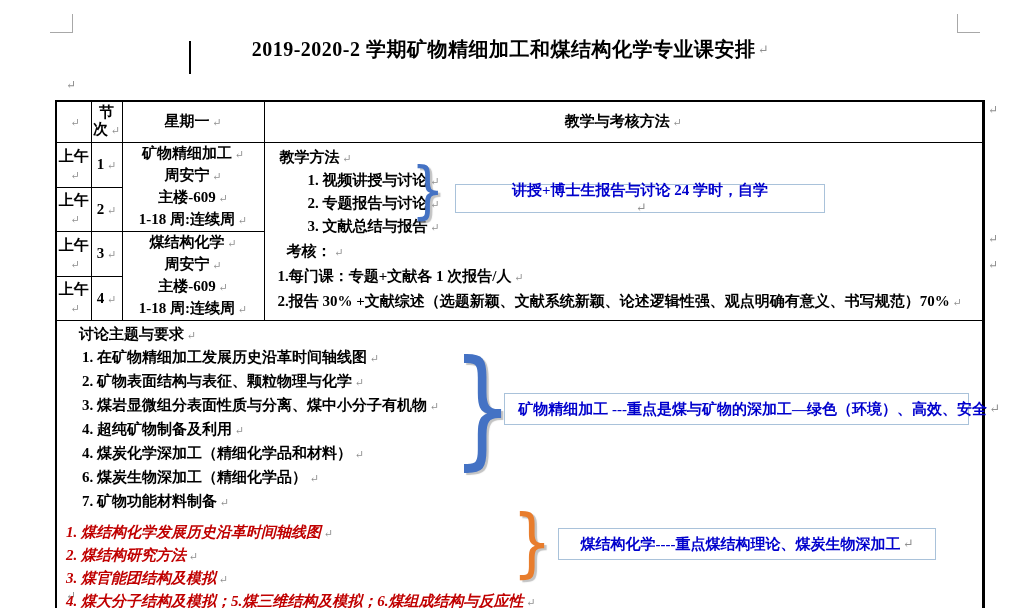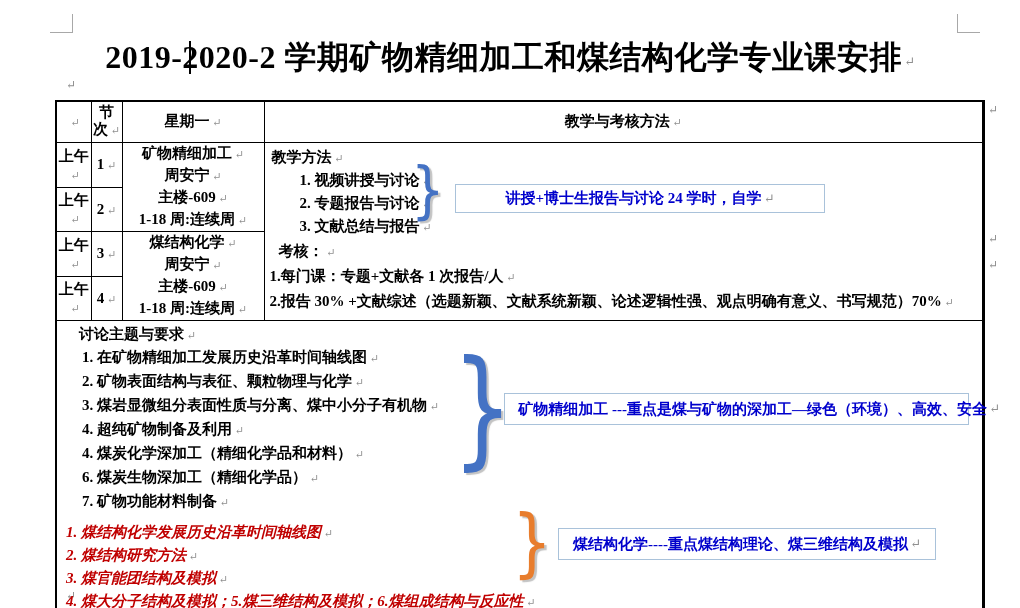--- a/index.html
+++ b/index.html
@@ -5,35 +5,35 @@
   * { margin:0; padding:0; box-sizing:border-box; }
   html,body { background:#ffffff; }
   #page {
     position:relative; width:1020px; height:608px; background:#ffffff;
     font-family:"Liberation Serif","DejaVu Serif",serif; overflow:hidden;
   }
   
   .crop { position:absolute; background:#a8a8a8; }
   
   #title-wrap { position:absolute; left:0; top:36px; width:1020px; text-align:center; }
-  #title { font-size:32px; font-weight:bold; color:#000; letter-spacing:0.5px; }
+  #title { font-size:20px; font-weight:bold; color:#000; letter-spacing:0.5px; }
   .pil-inline { color:#8f8f8f; font-size:13px; font-weight:normal; margin-left:2px; vertical-align:2px; }
   #text-cursor { position:absolute; left:189px; top:41px; width:2px; height:33px; background:#000; }
   .floating-pil { position:absolute; color:#8f8f8f; font-size:12px; }
   
   #course-table-wrap { position:absolute; left:55px; top:100px; width:930px; height:485px; }
   table { border-collapse:collapse; table-layout:fixed; width:100%; height:100%; }
   td {
     border:1px solid #000; font-size:15px; font-weight:bold; color:#000;
     text-align:center; vertical-align:middle; overflow:hidden; padding:0;
   }
   table { border:2px solid #000; }
   tr.hdr td { height:41px; }
   .r1 { height:44px; } .r2 { height:43px; } .r3 { height:43px; } .r4 { height:42px; }
-  td.methods-cell { text-align:left; vertical-align:top; padding:4px 4px 0 5px; }
+  td.methods-cell { text-align:left; vertical-align:top; padding:4px 4px 0 13px; }
   td.discussion-cell { text-align:left; vertical-align:top; padding:3px 8px 0 8px;
     border-bottom:4px solid #000; }
   .outer-right { border-right-width:3px !important; }
   .hdr-two-line { line-height:17px; font-size:15px; }
   .course-lines div { line-height:21px; }
   .pil::after { content:"↵"; color:#8f8f8f; font-size:11px; font-weight:normal; margin-left:3px; }
   
   .m-heading { line-height:21px; margin-left:2px; }
   .m-item { line-height:22px; margin-left:30px; }
   .a-heading { line-height:23px; margin-left:9px; margin-top:2px; }
@@ -153,30 +153,30 @@
           <div class="d-red pil">2. 煤结构研究方法</div>
           <div class="d-red pil">3. 煤官能团结构及模拟</div>
           <div class="d-red pil">4. 煤大分子结构及模拟；5.煤三维结构及模拟；6.煤组成结构与反应性</div>
         </td>
       </tr>
     </tbody>
       </table>
   </div>
 
   <div class="brace brace-blue" style="left:411px; top:156px; font-size:62px; line-height:68px; transform:scaleX(0.85);">}</div>
-  <div class="callout-box" style="left:455px; top:184px; width:370px; height:29px;">
+  <div class="callout-box" style="left:455px; top:184px; width:370px; height:29px;flex-direction:column;">
     <span>讲授+博士生报告与讨论  24 学时，自学</span>
       <span class="pil-inline">↵</span>
   </div>
 
   <div class="brace brace-blue" style="left:452px; top:338px; font-size:128px; line-height:140px; transform:scaleX(0.75);">}</div>
   <div class="callout-box" style="left:504px; top:393px; width:465px; height:32px;padding-left:45px;">
     <span>矿物精细加工  ---重点是煤与矿物的深加工—绿色（环境）、高效、安全</span>
       <span class="pil-inline">↵</span>
   </div>
 
   <div class="brace brace-orange" style="left:512px; top:501px; font-size:74px; line-height:82px; transform:scaleX(0.85);">}</div>
   <div class="callout-box" style="left:558px; top:528px; width:378px; height:32px;">
-    <span>煤结构化学----重点煤结构理论、煤三维结构及模拟</span>
+    <span>煤结构化学----重点煤结构理论、煤炭生物深加工</span>
       <span class="pil-inline">↵</span>
   </div>
 
 </div>
 
 </body></html>

